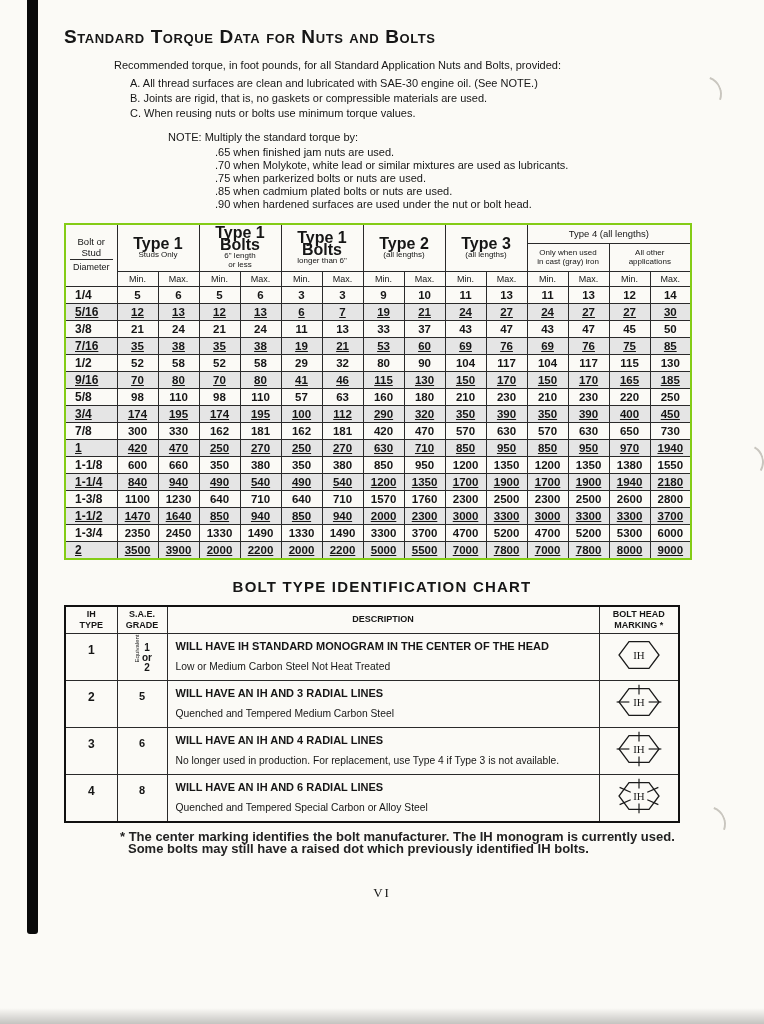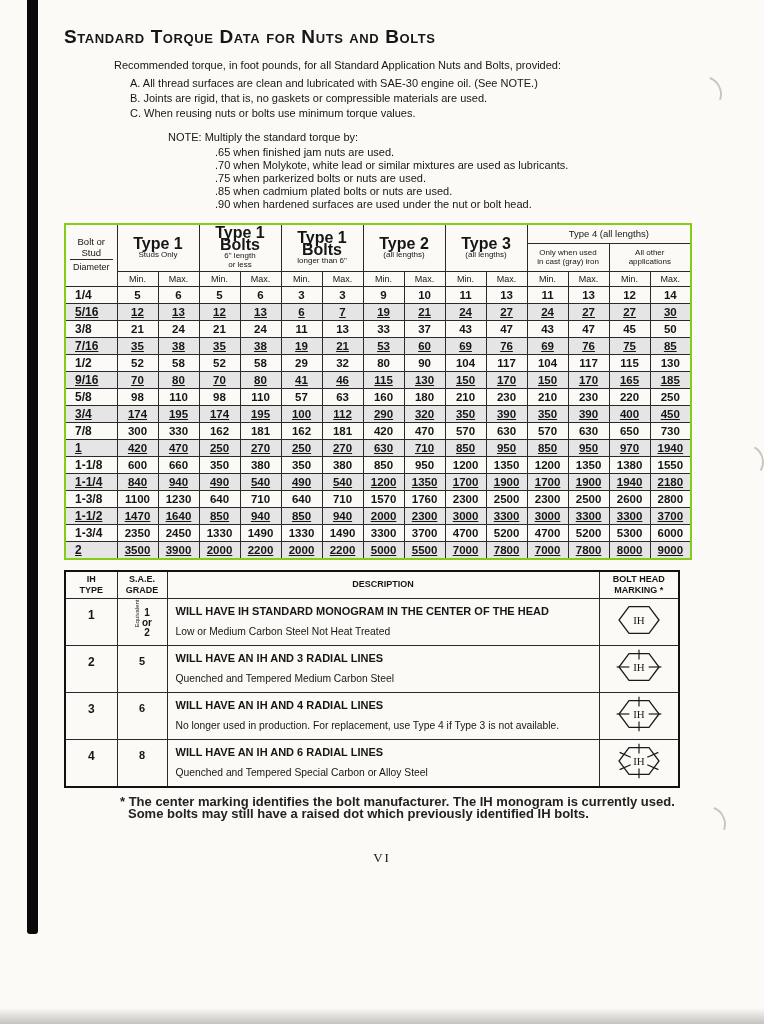--- a/index.html
+++ b/index.html
@@ -419,20 +419,21 @@
             <td class="num">7000</td>
             <td class="num">7800</td>
             <td class="num">7000</td>
             <td class="num">7800</td>
             <td class="num">8000</td>
             <td class="num">9000</td>
           </tr>
         </tbody>
     </table>
 
+    <h2 class="id-title">BOLT TYPE IDENTIFICATION CHART</h2>
 
     <table class="id-table">
       <colgroup>
           <col style="width:52px">
           <col style="width:50px">
           <col style="width:432px">
           <col style="width:80px">
         </colgroup>
       <thead>
         <tr>

